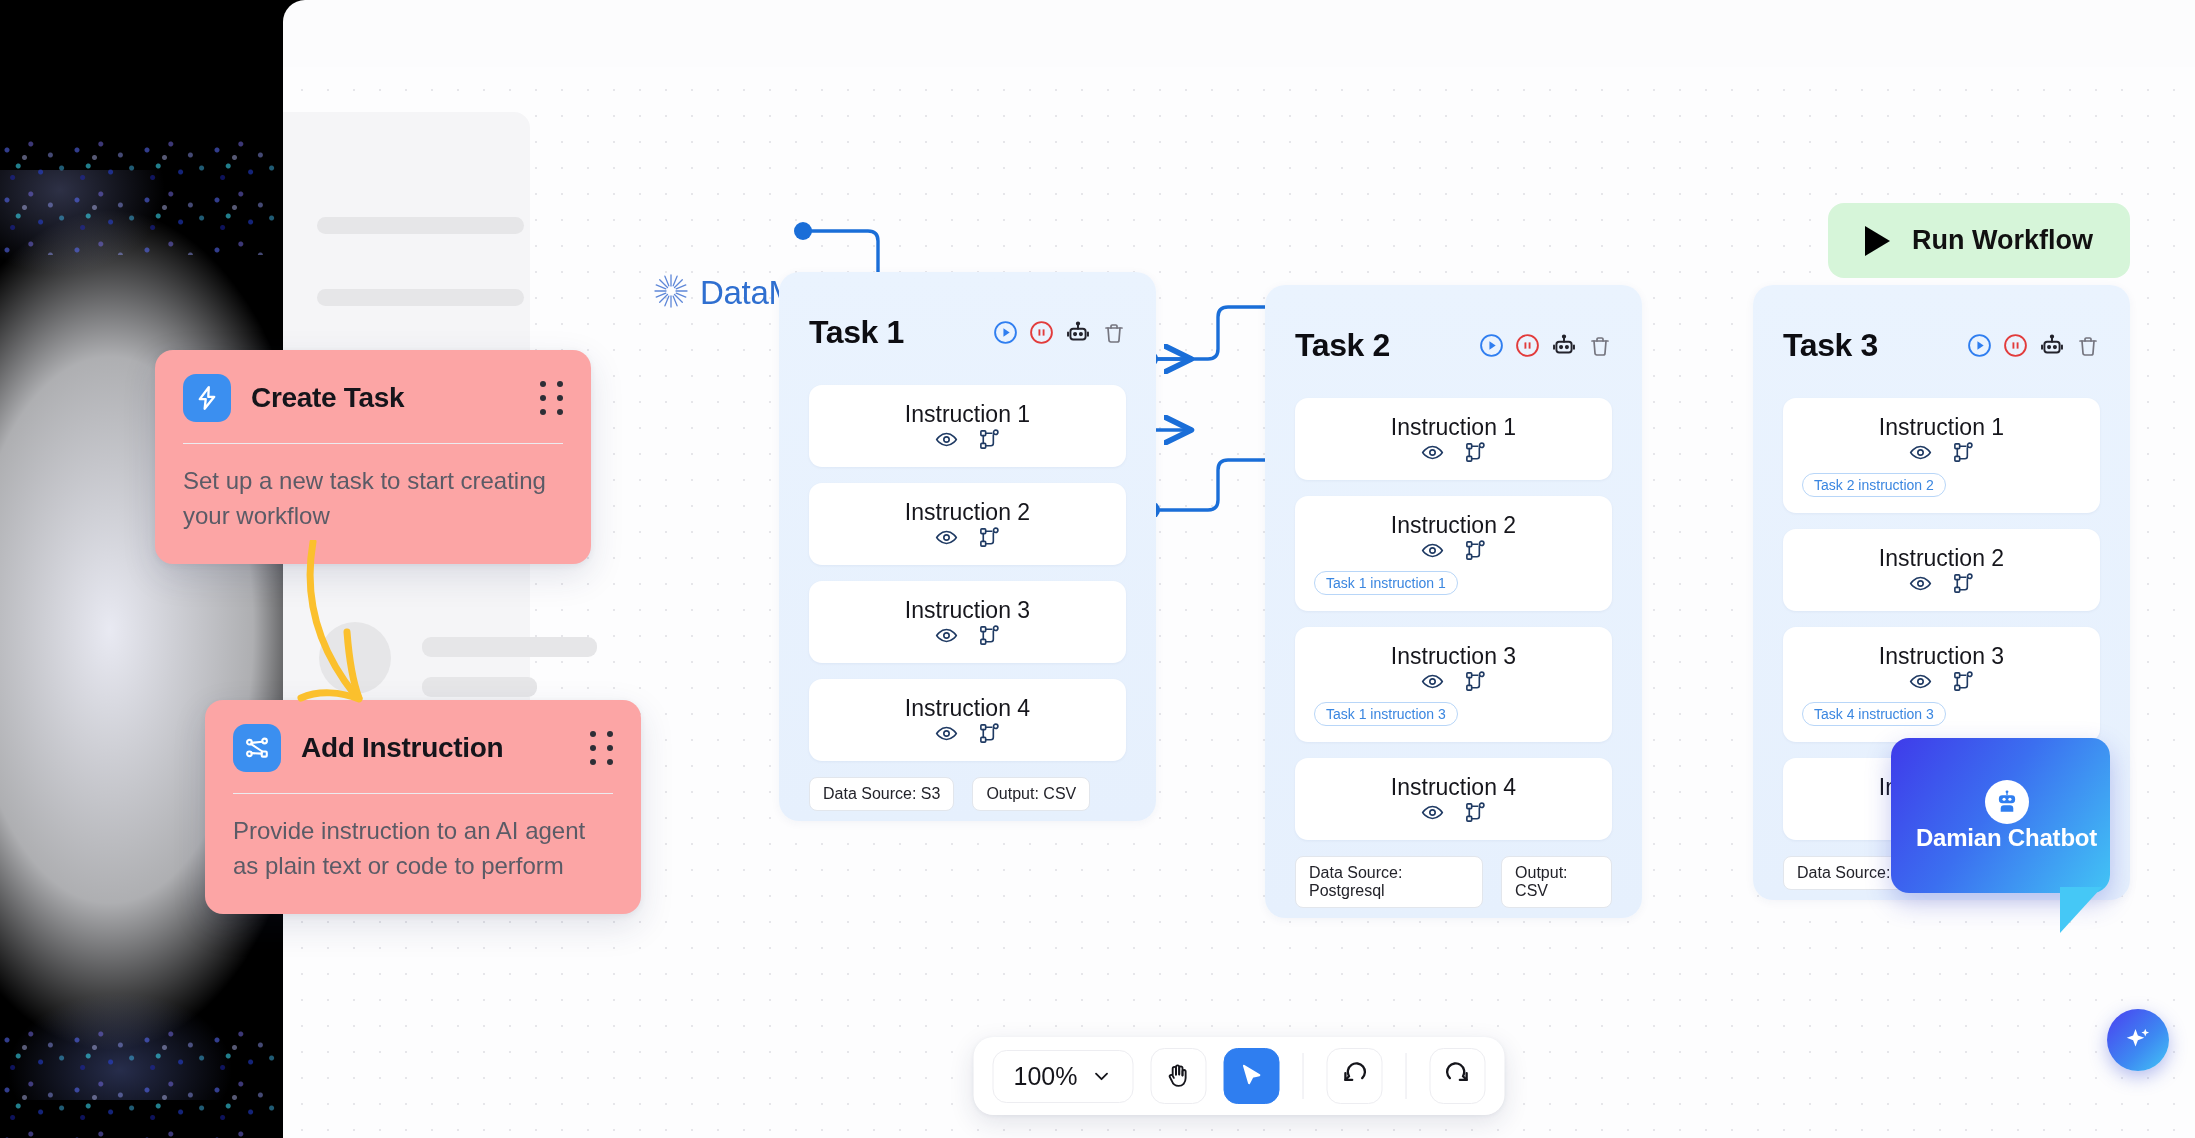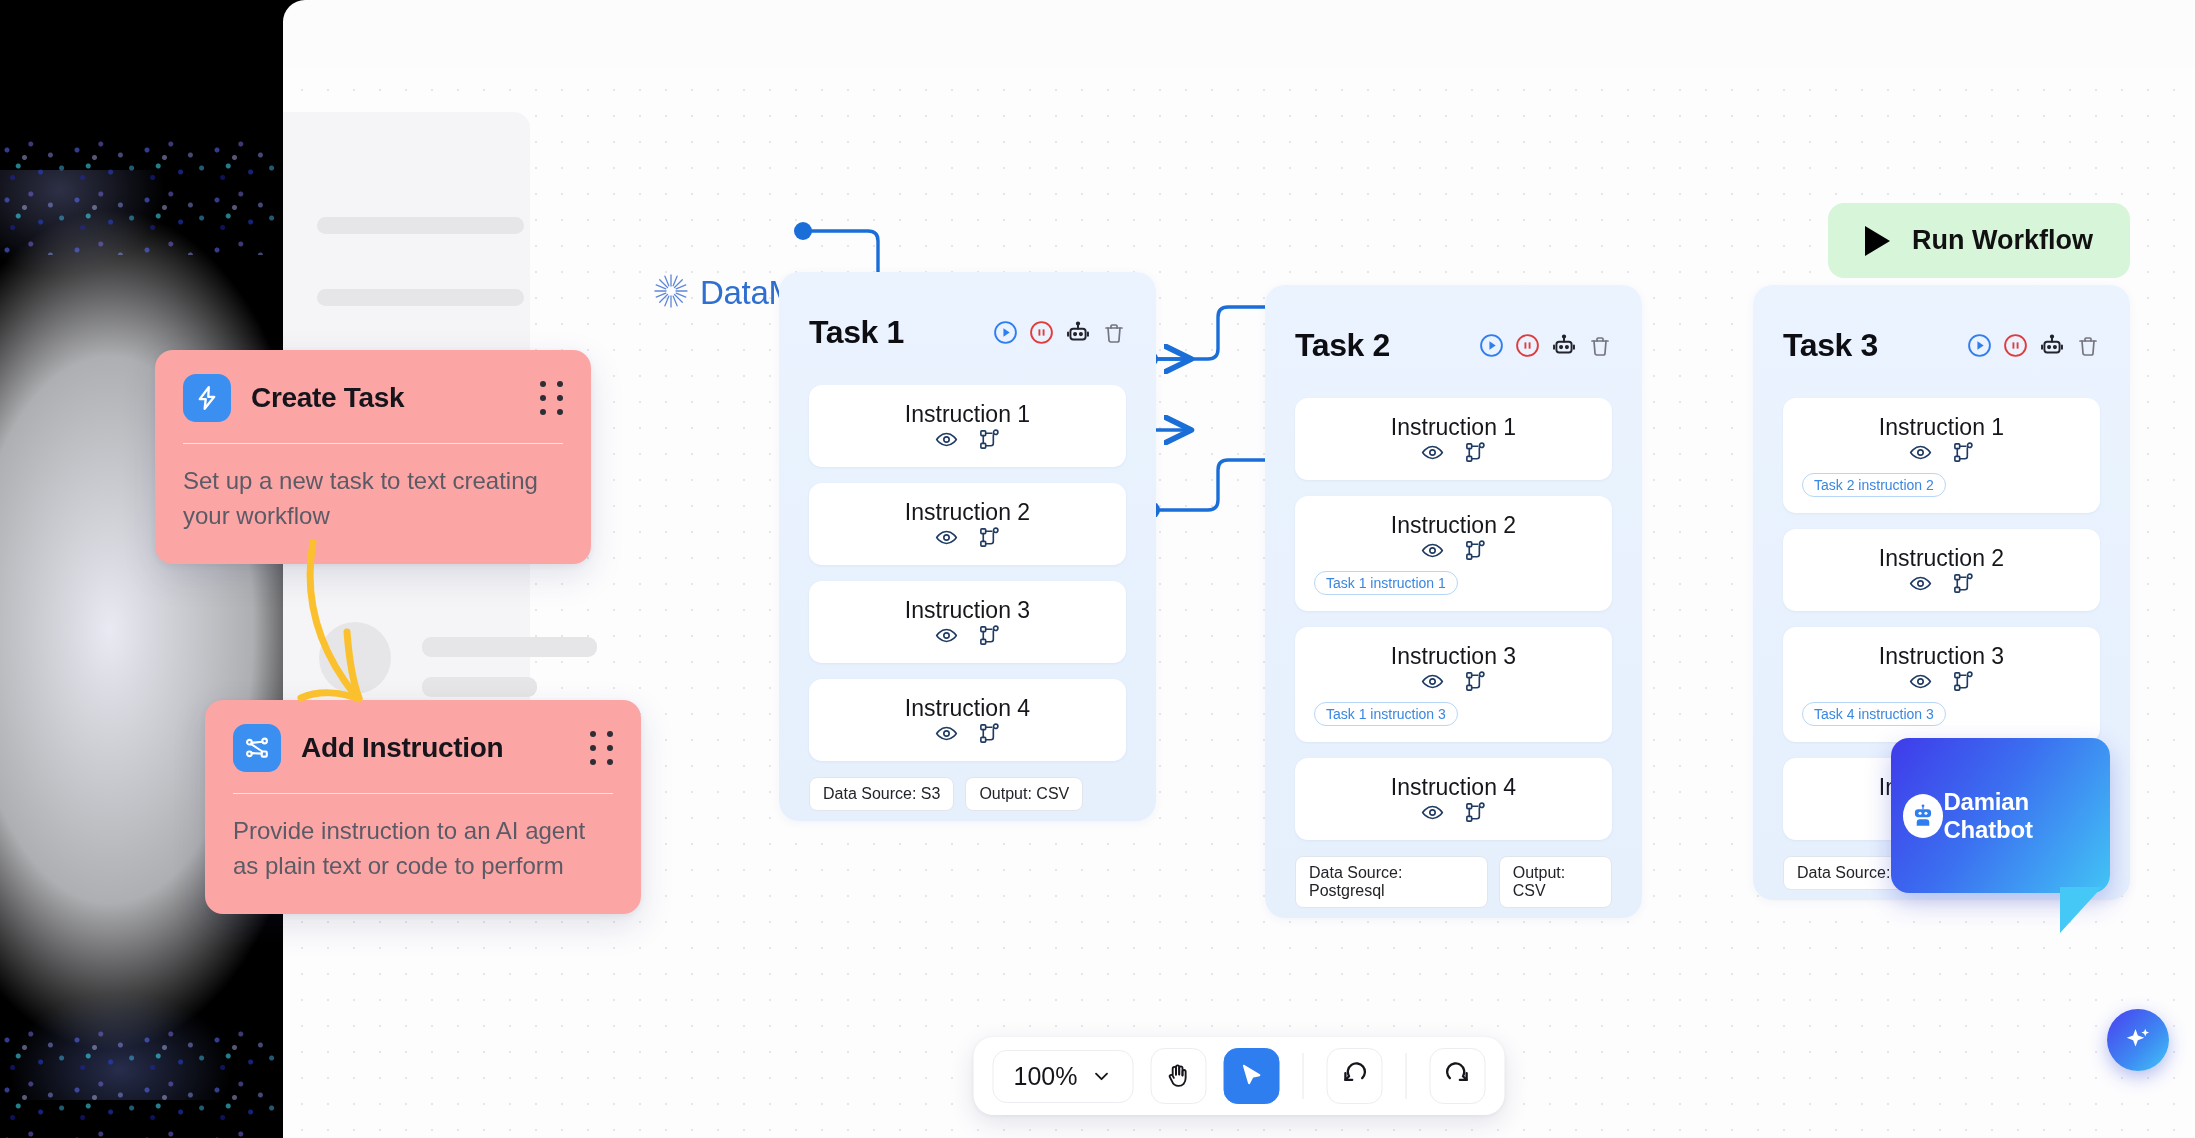--- a/index.html
+++ b/index.html
@@ -122,21 +122,21 @@
   }
   .instr-top { display: flex; align-items: center; justify-content: flex-start; flex-direction: column; }
   .instr-label { font-size: 23px; color: #16161c; }
   .instr-actions { display: flex; align-items: center; gap: 20px; }
   .instr-actions svg { display: block; cursor: pointer; }
   .dep-tag {
     margin-top: 9px; align-self: flex-start;
     border: 1px solid #b8d6f8; border-radius: 999px;
     color: #3a86e0; font-size: 14px; padding: 3px 11px; background: #fff;
   }
-  .chips { display: flex; gap: 11px; margin-top: 12px; }
+  .chips { display: flex; gap: 18px; margin-top: 12px; }
   .chip {
     background: #fff; border: 1px solid #e2e6ec; border-radius: 8px;
     font-size: 16px; color: #23232a; padding: 7px 13px;
   }
 
   
   #wires { position: absolute; left: 0; top: 0; width: 1912px; height: 1071px; pointer-events: none; }
 
   
   .float-card {
@@ -156,21 +156,21 @@
   .fc-body { font-size: 24px; line-height: 1.45; color: #5b5b66; }
 
   
   #yellow-arrow { position: absolute; left: 255px; top: 540px; pointer-events: none; }
 
   
   .chat-bubble {
     position: absolute; right: 85px; bottom: 245px; width: 219px; height: 155px;
     border-radius: 18px;
     background: linear-gradient(125deg, #3f3bea 0%, #3b6ff0 45%, #42c4f5 100%);
-    display: flex; flex-direction: row; align-items: center; justify-content: center;
+    display: flex; flex-direction: column; align-items: center; justify-content: center;
     cursor: pointer;
     box-shadow: 0 10px 26px rgba(45,60,200,.28);
     padding-left: 12px;
   }
   .chat-bubble::after {
     content: ""; position: absolute; right: 8px; bottom: -40px;
     border-left: 0 solid transparent; border-right: 42px solid transparent;
     border-top: 46px solid #45c8f6;
   }
   .chat-avatar {
@@ -688,21 +688,21 @@
       <span class="grip">
         <i></i>
           <i></i>
           <i></i>
           <i></i>
           <i></i>
           <i></i>
       </span>
     </div>
     <div class="fc-div"></div>
-    <div class="fc-body">Set up a new task to text creating your workflow</div>
+    <div class="fc-body">Set up a new task to start creating your workflow</div>
   </div>
 
   <div class="float-card" style="left:205px; top:700px; width:436px;">
     <div class="fc-head">
       <span class="fc-icon">
         <svg width="28" height="28" viewBox="0 0 24 24" fill="none" stroke="#fff" stroke-width="1.8" stroke-linecap="round">
           <circle cx="5.5" cy="7" r="2"></circle>
             <circle cx="18.5" cy="6" r="2"></circle>
           <circle cx="5.5" cy="17" r="2"></circle>
             <rect x="16" y="15" width="4.4" height="4.4" rx="1"></rect>

